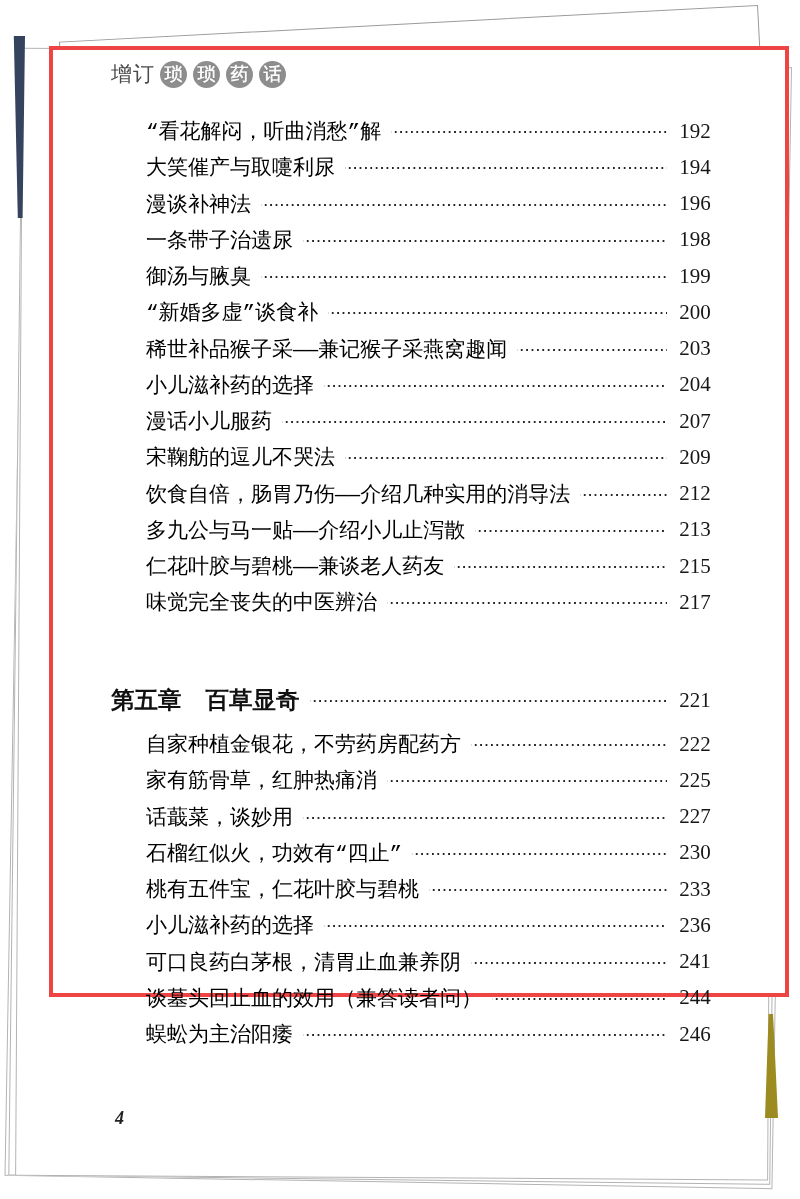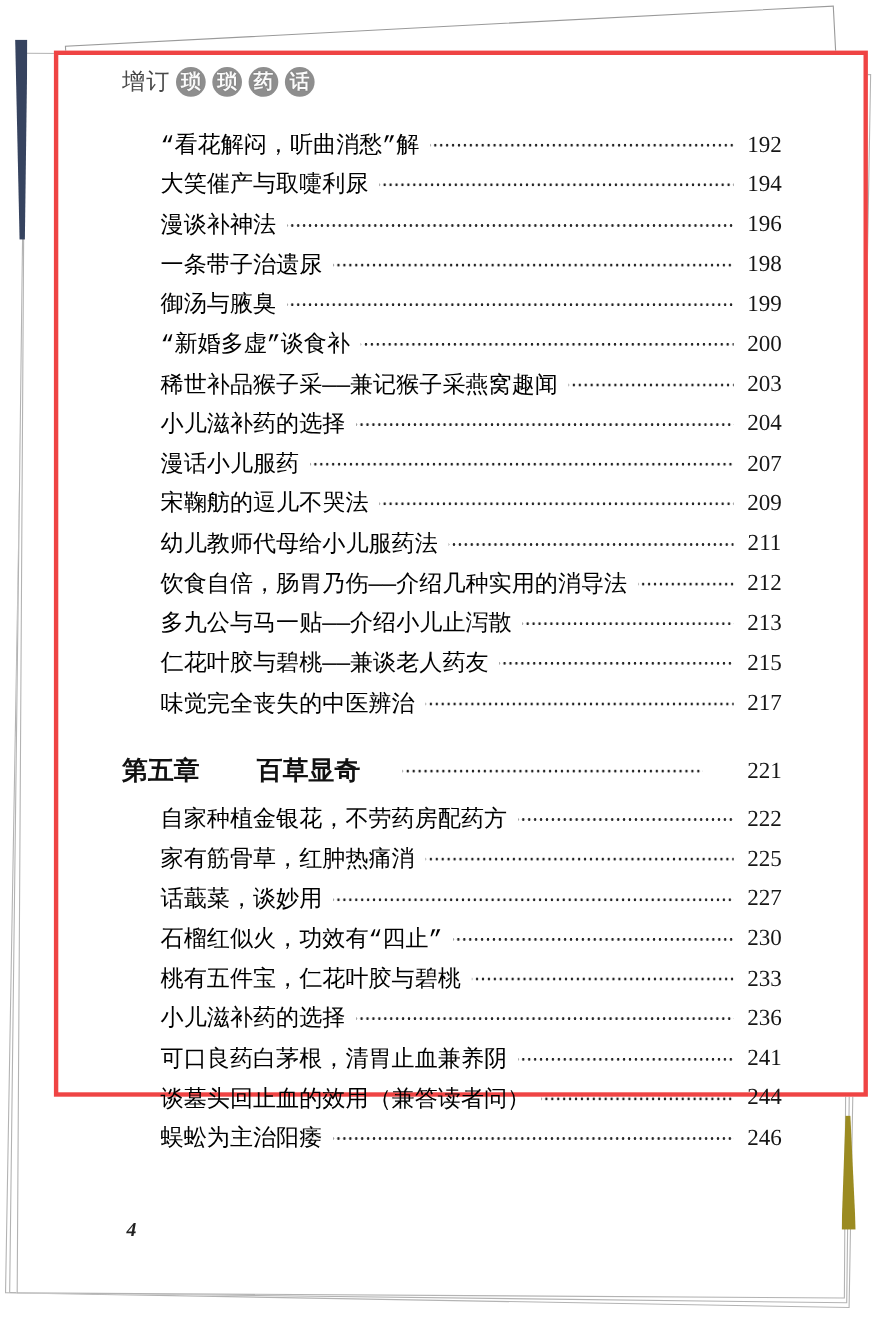--- a/index.html
+++ b/index.html
@@ -35,21 +35,21 @@
   .toc-block{position:absolute;left:58px;width:606px;}
   #toc-section-1{top:63px;}
   #toc-section-2{top:676px;}
   .toc-row{height:36.25px;display:flex;align-items:center;padding-left:35px;box-sizing:border-box;}
   .toc-title{font-size:21px;white-space:nowrap;color:#000000;font-family:Liberation Mono, monospace;}
   .leader{flex:1;height:4px;margin:2px 6px 0 10px;
           background-image:radial-gradient(circle,#242424 1.15px,transparent 1.4px);
           background-size:5.4px 4px;background-repeat:repeat-x;background-position:2px center;}
   .toc-page{width:44px;text-align:center;font-size:21px;color:#161616;}
 
-  #chapter-row{position:absolute;left:58px;top:630px;width:606px;height:40px;display:flex;align-items:center;gap:28px;}
+  #chapter-row{position:absolute;left:58px;top:630px;width:606px;height:40px;display:flex;align-items:center;}
   .chapter-label,.chapter-title{font-family:"Liberation Sans","DejaVu Sans",sans-serif;font-weight:bold;
           font-size:23.5px;color:#111;white-space:nowrap;}
   .chapter-title{margin-left:24px;text-align:right;}
 
   #folio{position:absolute;left:62px;top:1058px;font-size:18px;font-style:italic;font-weight:bold;color:#222;}
 </style>
 </head>
 <body>
 
 <div id="canvas">
@@ -133,25 +133,20 @@
           <span class="leader"></span>
           <span class="toc-page">207</span>
         </div>
 
         <div class="toc-row">
           <span class="toc-title">宋鞠舫的逗儿不哭法</span>
           <span class="leader"></span>
           <span class="toc-page">209</span>
         </div>
 
-        <div class="toc-row">
-          <span class="toc-title">幼儿教师代母给小儿服药法</span>
-          <span class="leader"></span>
-          <span class="toc-page">211</span>
-        </div>
 
         <div class="toc-row">
           <span class="toc-title">饮食自倍，肠胃乃伤——介绍几种实用的消导法</span>
           <span class="leader"></span>
           <span class="toc-page">212</span>
         </div>
 
         <div class="toc-row">
           <span class="toc-title">多九公与马一贴——介绍小儿止泻散</span>
           <span class="leader"></span>

